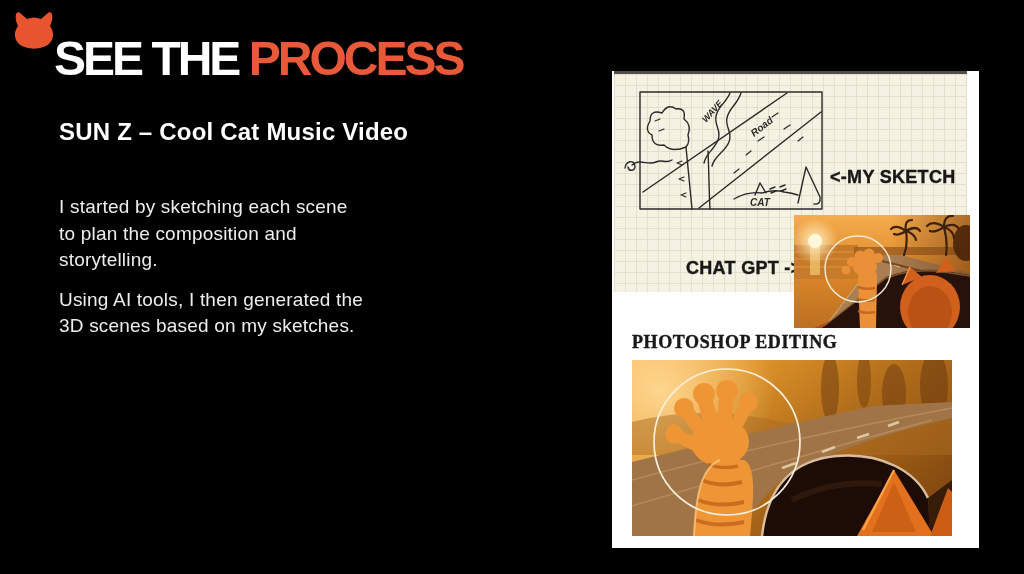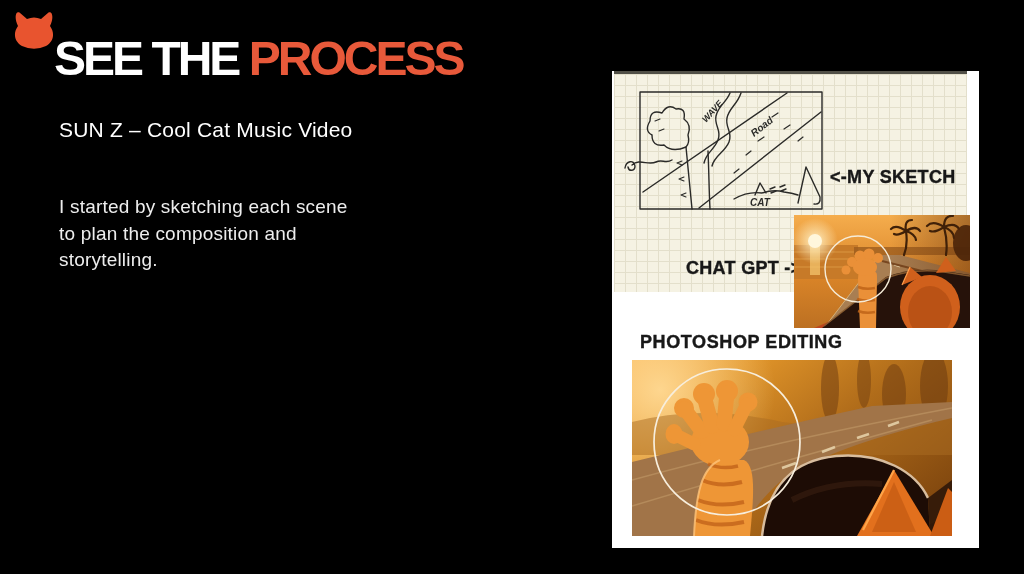--- a/index.html
+++ b/index.html
@@ -3,38 +3,38 @@
 <meta charset="utf-8">
 <style>
   html,body{margin:0;padding:0;background:#000;}
   .slide{position:relative;width:1024px;height:574px;background:#000;overflow:hidden;
          font-family:"Liberation Sans",sans-serif;}
   
   .logo{position:absolute;left:10px;top:7px;width:48px;height:44px;}
   .title{position:absolute;left:54px;top:30px;margin:0;white-space:nowrap;
          font-size:48px;font-weight:bold;letter-spacing:-3px;color:#FFFFFF;line-height:58px;}
   .title .accent{color:#E8593A;}
-  .subtitle{position:absolute;left:59px;top:118px;margin:0;font-size:21px;font-weight:normal;
+  .subtitle{position:absolute;left:59px;top:118px;margin:0;font-size:24px;font-weight:bold;
             color:#FFFFFF;letter-spacing:.2px;}
   .paragraphs{position:absolute;left:59px;top:186px;width:400px;}
   .paragraphs p{margin:8px 0 13px 0;font-size:19px;line-height:26.5px;color:#EDEDED;
                 letter-spacing:.2px;white-space:pre-line;}
   
   .panel{position:absolute;left:612px;top:71px;width:367px;height:477px;background:#FFFFFF;}
   .sheet{position:absolute;left:2px;top:0;width:353px;height:221px;box-sizing:border-box;
          border-top:3px solid #504F47;background-color:#F5F2E3;
          background-image:linear-gradient(#E3DFCB 1px,transparent 1px),
                           linear-gradient(90deg,#E3DFCB 1px,transparent 1px);
          background-size:11px 11px;}
   .sketch-svg{position:absolute;left:10px;top:18px;width:202px;height:122px;overflow:visible;}
   .hand-label{position:absolute;font-size:18px;font-weight:bold;color:#181818;
               letter-spacing:.3px;white-space:nowrap;-webkit-text-stroke:.4px #181818;}
   .label-mysketch{left:218px;top:96px;}
   .label-chatgpt{left:74px;top:187px;}
-  .label-photoshop{left:28px;top:261px;letter-spacing:.6px;}
+  .label-photoshop{left:20px;top:261px;letter-spacing:.6px;font-family:Liberation Serif, serif;}
   .img-frame{position:absolute;overflow:hidden;}
   .img-chatgpt{left:182px;top:144px;width:176px;height:113px;}
   .img-photoshop{left:20px;top:289px;width:320px;height:176px;}
   .img-frame svg{display:block;width:100%;height:100%;}
 </style>
 </head>
 <body>
 
 <div class="slide">
 
@@ -44,20 +44,22 @@
   </svg>
 
   <h1 class="title"><span>SEE THE </span><span class="accent">PROCESS</span></h1>
 
   <h2 class="subtitle">SUN Z – Cool Cat Music Video</h2>
 
   <div class="paragraphs">
     <p>I started by sketching each scene
 to plan the composition and
 storytelling.</p>
+    <p>Using AI tools, I then generated the
+3D scenes based on my sketches.</p>
   </div>
 
   <div class="panel">
 
     <div class="sheet"></div>
 
     <svg class="sketch-svg" viewBox="0 0 202 122">
       <g fill="none" stroke="#2A2A28" stroke-width="1.4" stroke-linecap="round" stroke-linejoin="round">
 
         <rect x="18" y="3" width="182" height="117"></rect>

